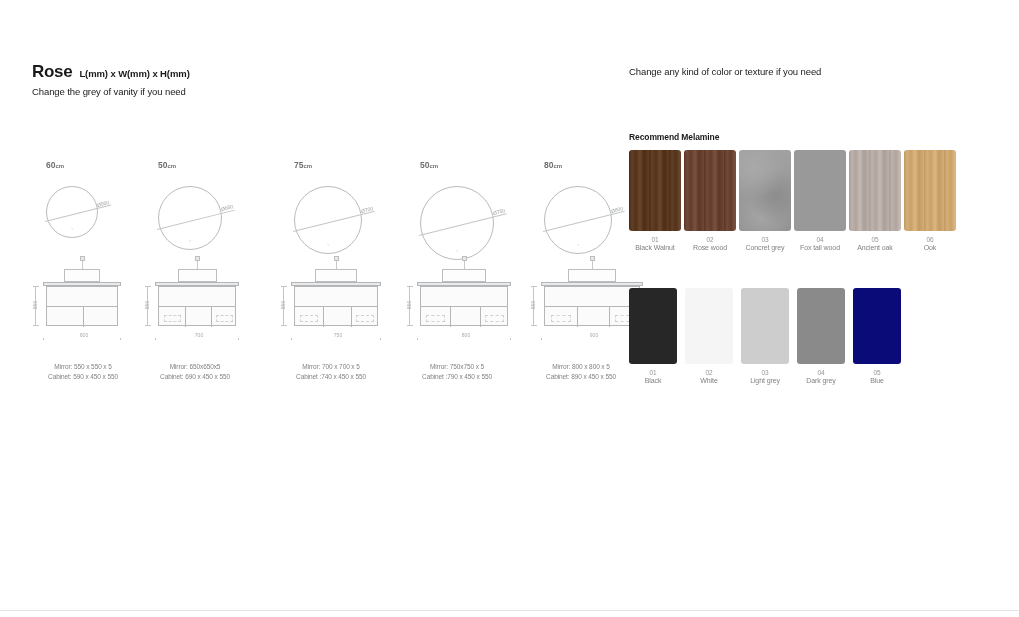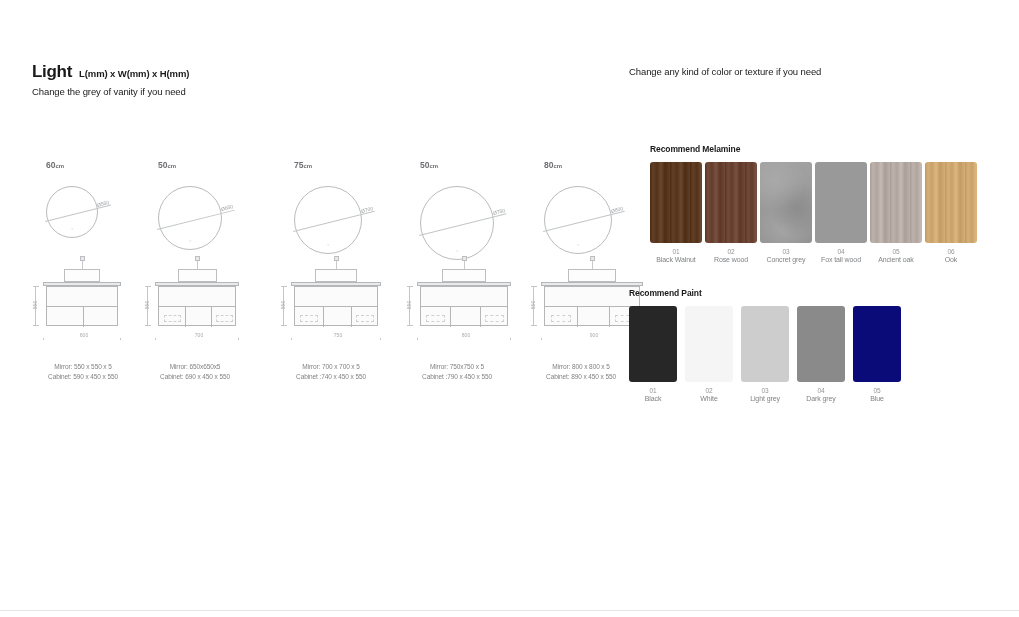--- a/index.html
+++ b/index.html
@@ -195,21 +195,21 @@
     width: 118px;
     text-align: center;
     font-size: 6.5px;
     line-height: 10px;
     color: #808285;
     letter-spacing: -0.1px;
   }
 
   
   .swatch-group { position: absolute; }
-  #melamine-group { left: 629px; top: 144px; margin-left: 21px; }
+  #melamine-group { left: 629px; top: 132px; }
   #paint-group { left: 629px; top: 288px; }
 
   .swatch-group-title {
     font-size: 8.5px;
     font-weight: bold;
     color: #1a1a1a;
     letter-spacing: -0.1px;
     margin-bottom: 8px;
   }
   .swatch-row {
@@ -246,21 +246,21 @@
     top: 610px;
     width: 1019px;
     border-top: 1px solid #e3e4e5;
   }
 </style>
 </head>
 <body>
 
 <div class="section-head" id="size-section-head">
   <div class="head-line1">
-    <span class="head-title">Light</span>
+    <span class="head-title">Rose</span>
     <span class="head-sub">L(mm) x W(mm) x H(mm)</span>
   </div>
   <div class="head-desc">Change the grey of vanity if you need</div>
 </div>
 
 <div class="section-head" id="color-section-head">
   <div class="head-desc">Change any kind of color or texture if you need</div>
 </div>
 
 <div id="size-grid">
@@ -443,21 +443,20 @@
       </div>
       <div class="swatch-item" style="margin-right: 0px;">
         <div class="swatch-chip" style="width: 52px; height: 81px; background: repeating-linear-gradient(90deg, rgb(191, 153, 97) 0px, rgb(213, 175, 119) 3px, rgb(199, 161, 105) 7px, rgb(221, 183, 127) 11px, rgb(193, 155, 99) 15px, rgb(211, 173, 117) 20px), linear-gradient(rgb(217, 179, 123), rgb(197, 159, 103));"></div>
         <div class="swatch-code">06</div>
         <div class="swatch-name">Ook</div>
       </div>
     </div>
 </div>
 
 <div class="swatch-group" id="paint-group">
-  <div class="swatch-group-title">Recommend Paint</div>
   <div class="swatch-row" id="paint-row">
       <div class="swatch-item" style="margin-right: 8px;">
         <div class="swatch-chip" style="width: 48px; height: 76px; background: rgb(39, 39, 39);"></div>
         <div class="swatch-code">01</div>
         <div class="swatch-name">Black</div>
       </div>
       <div class="swatch-item" style="margin-right: 8px;">
         <div class="swatch-chip" style="width: 48px; height: 76px; background: rgb(245, 245, 245);"></div>
         <div class="swatch-code">02</div>
         <div class="swatch-name">White</div>

